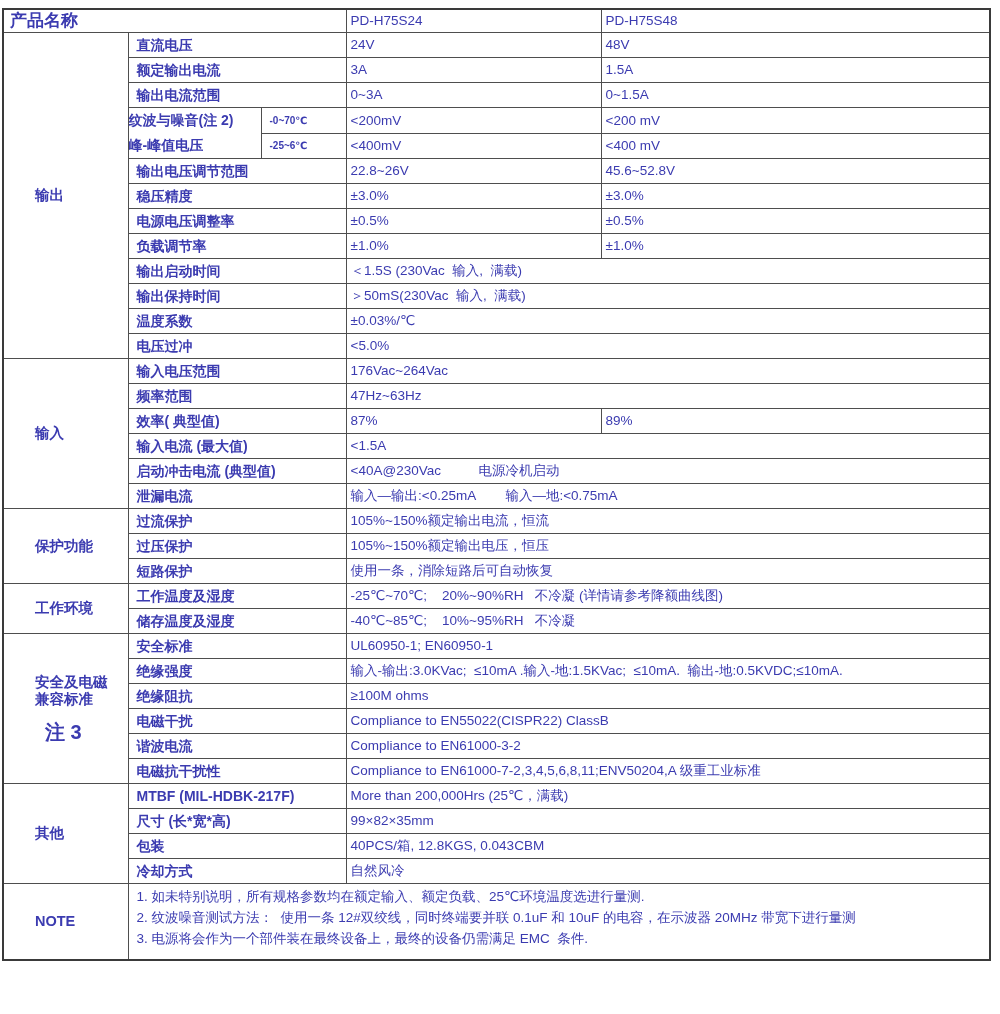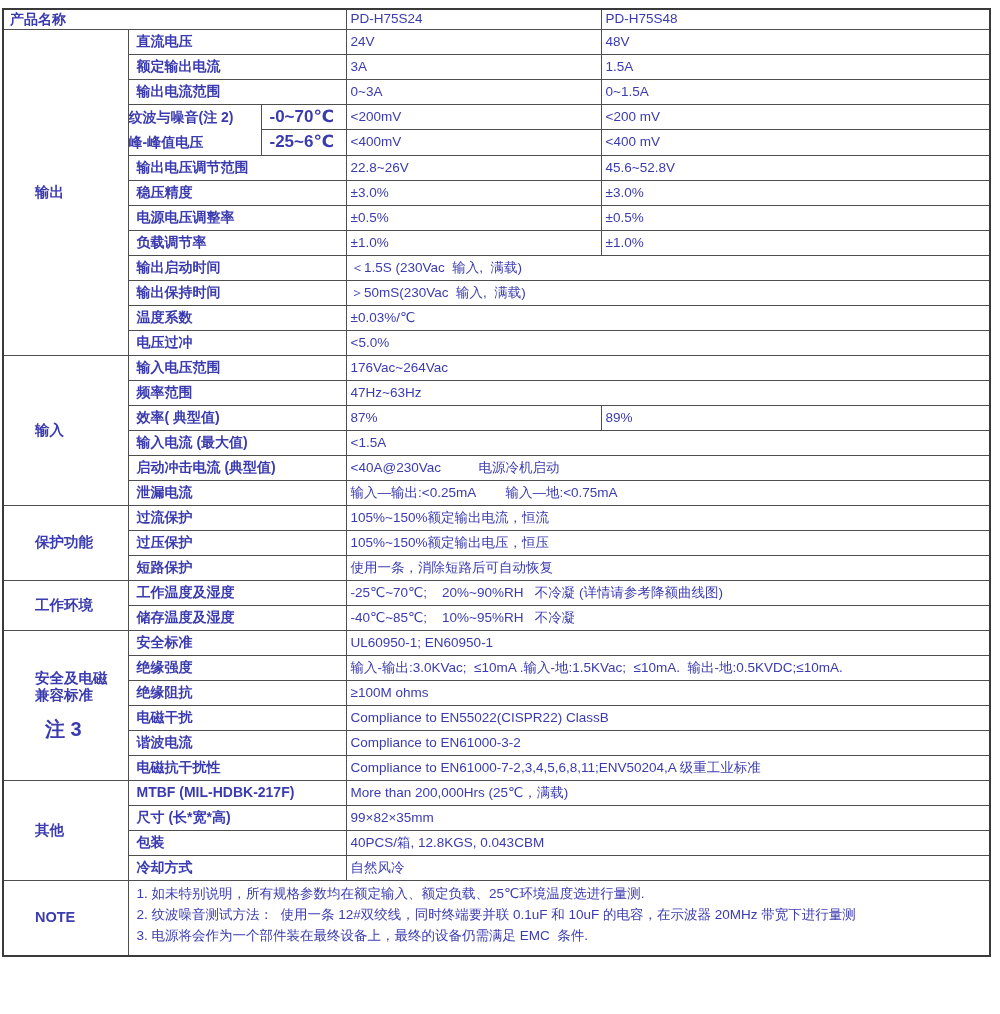--- a/index.html
+++ b/index.html
@@ -6,23 +6,23 @@
   .page{position:relative;width:1000px;height:1014px;background:#ffffff;overflow:hidden;
         font-family:"Liberation Sans","DejaVu Sans",sans-serif;}
   table.spec{border-collapse:collapse;table-layout:fixed;position:absolute;left:2px;top:8px;
              width:987px;border:2px solid #3a3a3a;background:#ffffff;}
   td{border:1px solid #4e4e4e;color:#3b3bb0;vertical-align:middle;
      padding:1px 6px;white-space:pre-wrap;font-size:13.5px;line-height:1.2;overflow:hidden;}
   tr{height:25px;}
   tr.hdr{height:20px;}
   tr.note-row{height:76px;}
   td.sec{font-weight:bold;font-size:14.5px;padding-left:31px;}
-  td.hdrlabel{padding-left:6px;font-size:14px;}
+  td.hdrlabel{padding-left:6px;font-size:17px;}
   td.param{font-weight:bold;font-size:14px;padding-left:8px;}
-  td.cond{font-weight:bold;font-size:17px;padding-left:8px;}
+  td.cond{font-weight:bold;font-size:10px;padding-left:8px;}
   td.val{font-size:13.5px;padding-left:4px;}
   td.gparam{padding:0 6px 0 0;}
   td.gparam div{height:25px;line-height:25px;}
   .sec .sub{margin-top:12px;padding-left:10px;font-size:20px;}
   td.notes{vertical-align:top;padding:3px 8px;font-size:13.5px;}
   td.notes div{line-height:1.55;}
 </style>
 </head>
 <body>
 

